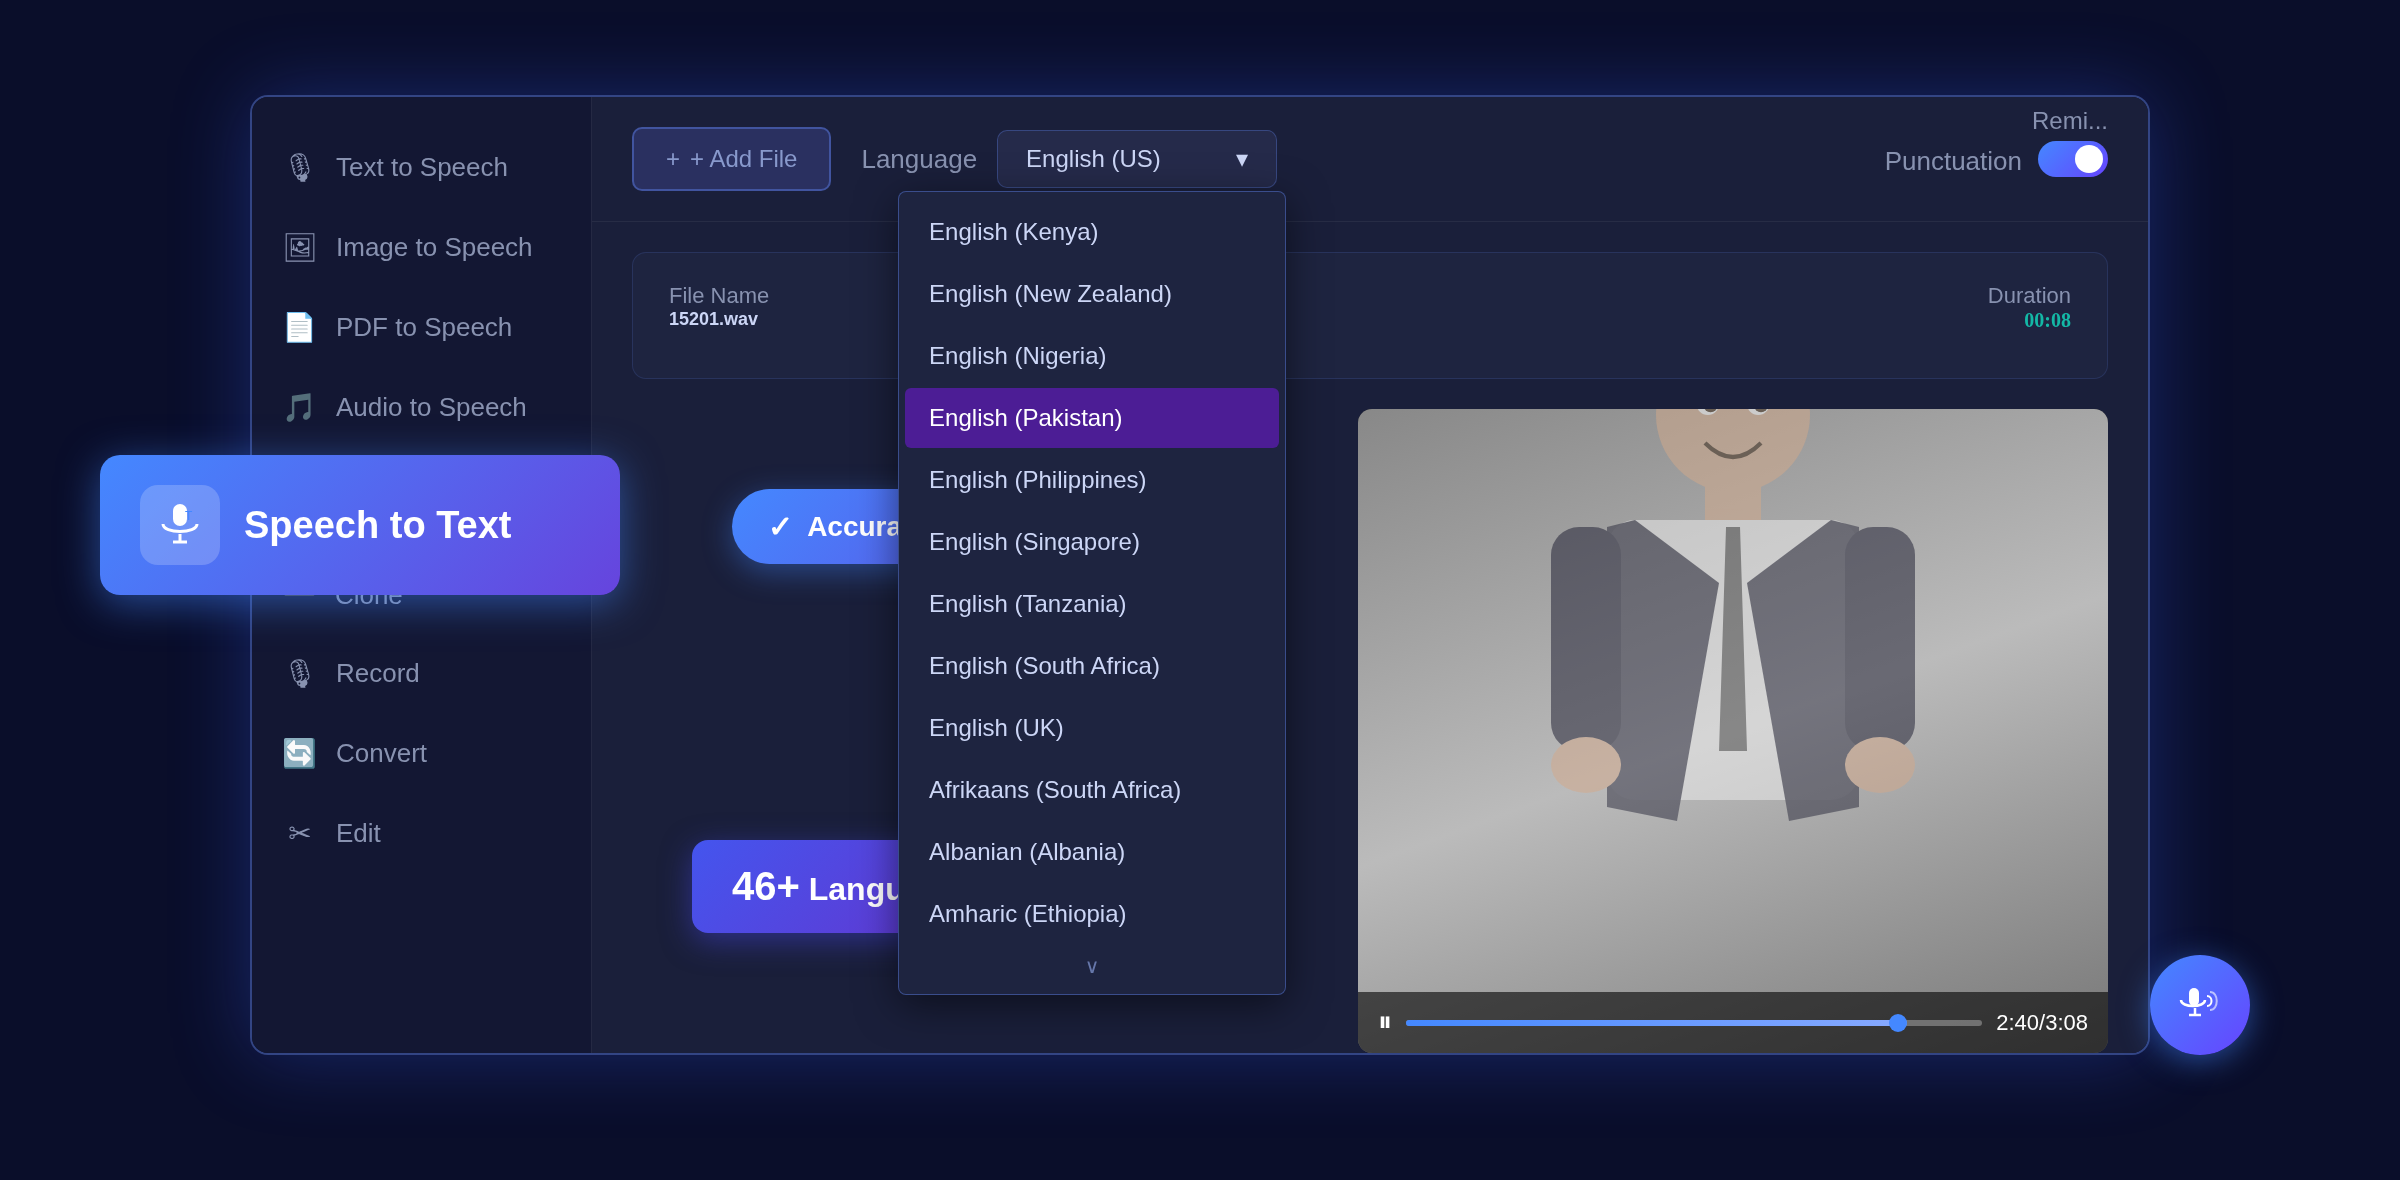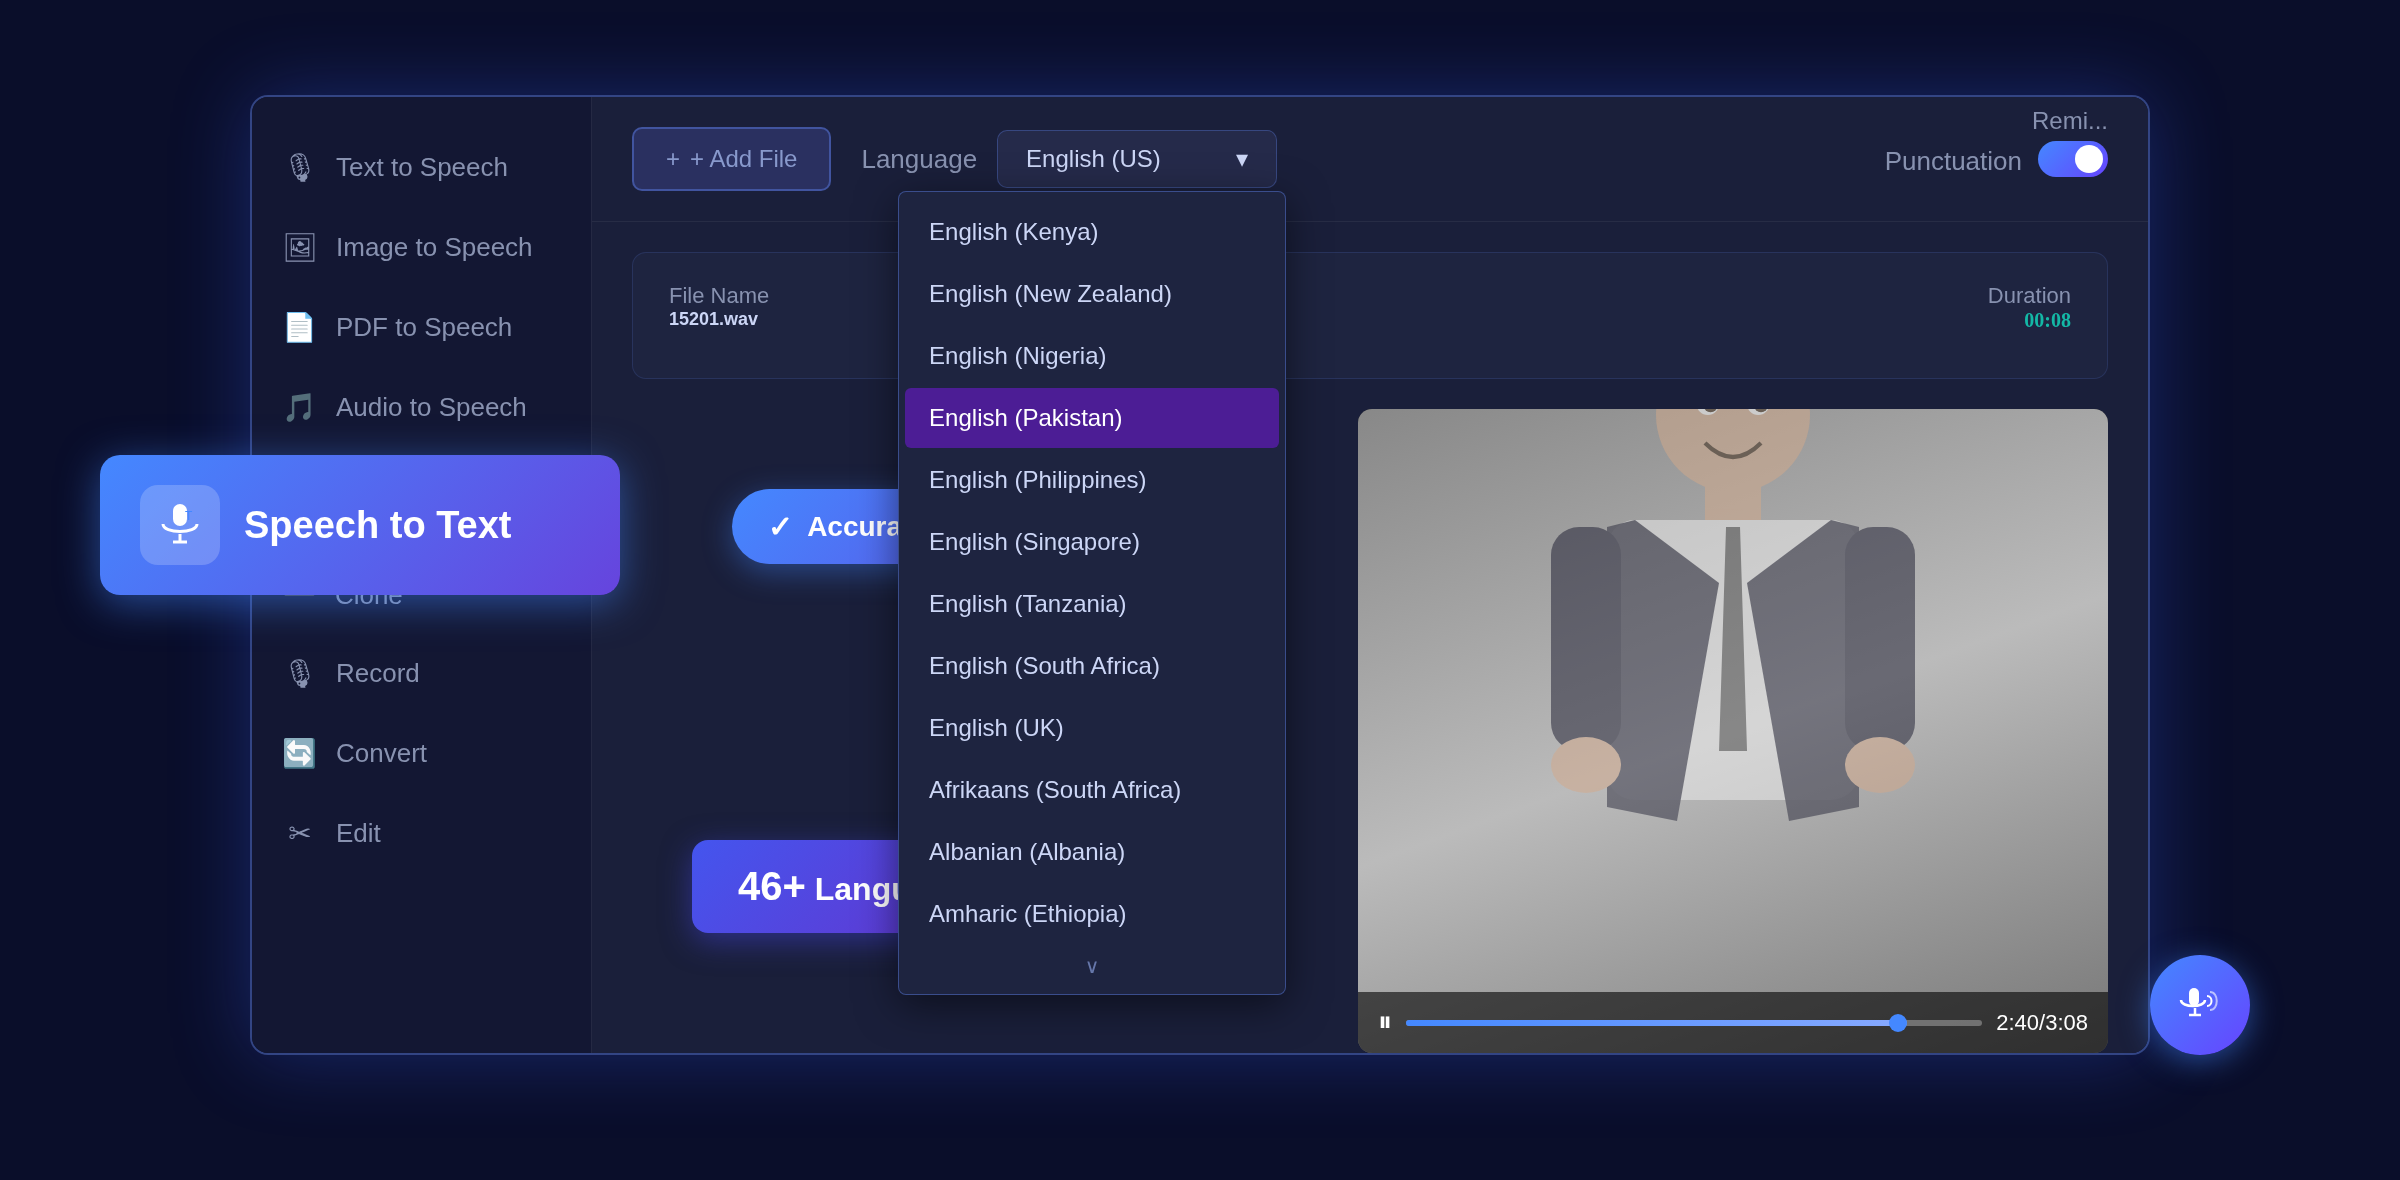--- a/index.html
+++ b/index.html
@@ -244,21 +244,20 @@
       padding: 24px 40px;
       color: white;
       font-size: 32px;
       font-weight: 700;
       box-shadow: 0 8px 30px rgba(68, 68, 220, 0.5);
       z-index: 10;
     }
 
     .languages-badge span.count {
       font-size: 40px;
-      margin-left: 6px;
     }
 
     
     .floating-icon {
       position: absolute;
       width: 90px;
       height: 90px;
       border-radius: 50%;
       display: flex;
       align-items: center;

